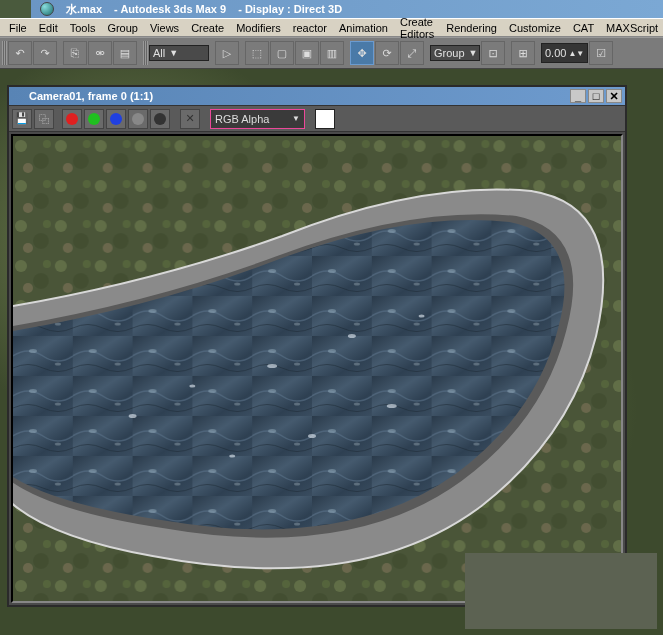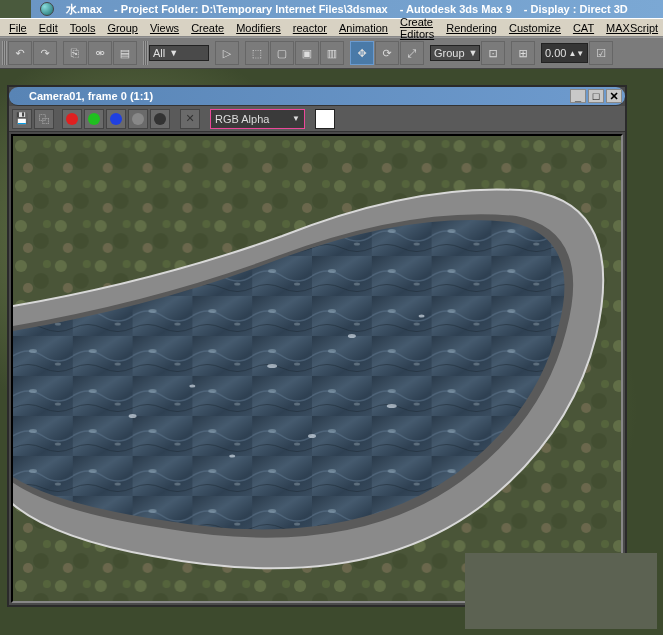--- a/index.html
+++ b/index.html
@@ -17,21 +17,21 @@
   .titlebar .icon-sphere {
     width: 14px; height: 14px; border-radius: 50%;
     background: radial-gradient(circle at 30% 30%, #8dd, #1a6b6b);
     border: 1px solid #444; flex: none;
   }
 
   
   .menubar {
     height: 19px; background: #d8d2c3;
     border-top: 1px solid #fff; border-bottom: 1px solid #888;
-    display: flex; align-items: center; padding: 0 3px; text-decoration: underline;
+    display: flex; align-items: center; padding: 0 3px;
   }
   .menubar .mitem {
     padding: 2px 6px; color: #000; cursor: default;
   }
 
   
   .toolbar {
     height: 32px; background: #7b7b7b;
     border-top: 1px solid #999; border-bottom: 1px solid #444;
     display: flex; align-items: center; gap: 1px; padding: 0 2px;
@@ -70,21 +70,20 @@
     border: 2px solid #2a2a2a;
     background: #4a4a4a;
     display: flex; flex-direction: column;
   }
   .framewin .fw-title {
     height: 19px;
     background: linear-gradient(to right, #5884b5, #6e9bce);
     display: flex; align-items: center; color: #fff; font-weight: bold;
     padding: 0 3px; justify-content: space-between;
     border-bottom: 1px solid #333;
-    border-radius: 9px;
   }
   .fw-title .left { display: flex; align-items: center; gap: 4px; }
   .fw-title .icon-sphere { width: 13px; height: 13px; }
   .fw-title .winbtns { display: flex; gap: 2px; }
   .fw-title .winbtn {
     width: 16px; height: 14px; background: #c8c8c8;
     border: 1px solid #888; display: flex; align-items: center; justify-content: center;
     color: #000; font-size: 10px; font-weight: bold; font-family: Arial;
   }
 
@@ -118,21 +117,20 @@
     position: absolute; right: 6px; bottom: 6px; width: 192px; height: 76px;
     background: #5c6252;
   }
 </style>
 </head>
 <body>
 
 <div class="titlebar">
   <span class="icon-sphere"></span>
   <span class="seg">水.max</span>
-  <span class="seg">- Project Folder: D:\Temporary Internet Files\3dsmax</span>
   <span class="seg">- Autodesk 3ds Max 9</span>
   <span class="seg">- Display : Direct 3D</span>
 </div>
 
 <div class="menubar">
   <span class="mitem">File</span>
   <span class="mitem">Edit</span>
   <span class="mitem">Tools</span>
   <span class="mitem">Group</span>
   <span class="mitem">Views</span>

